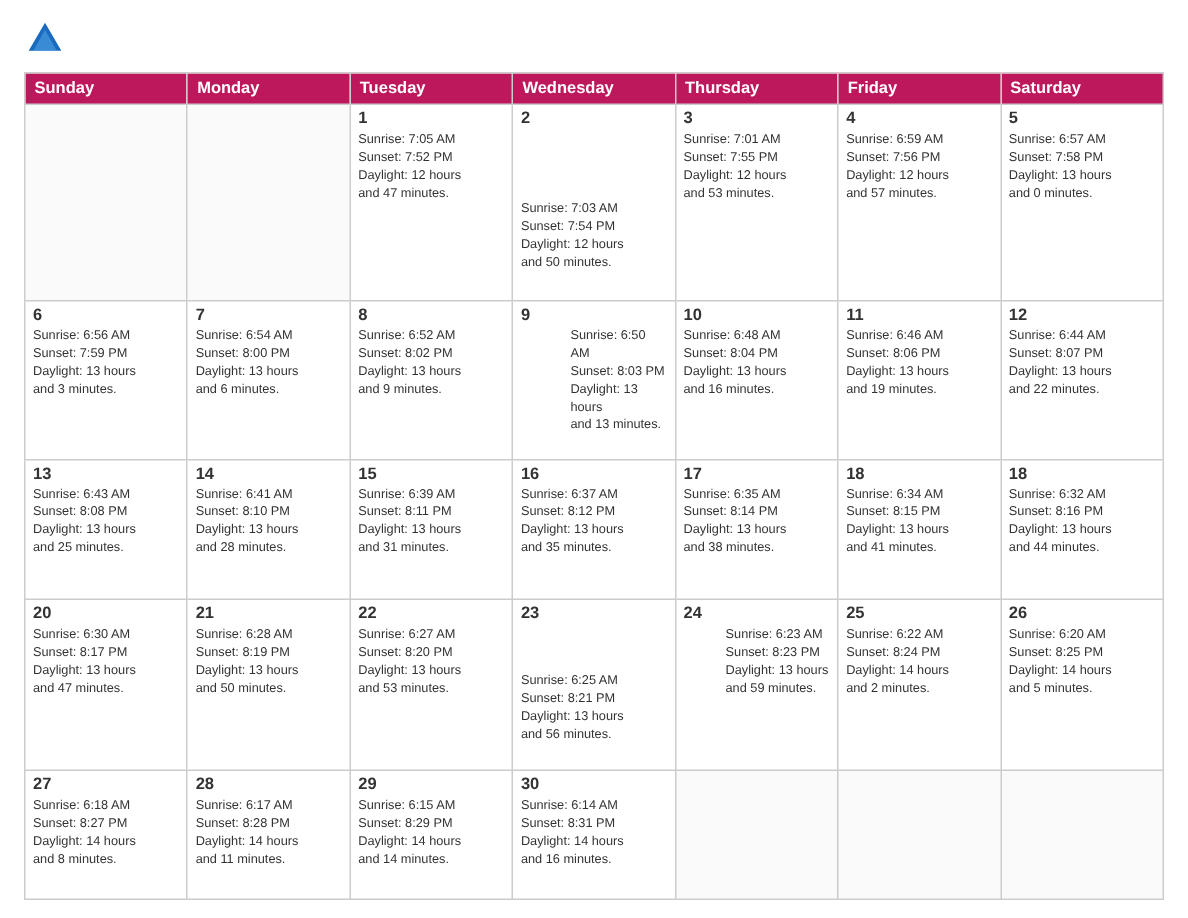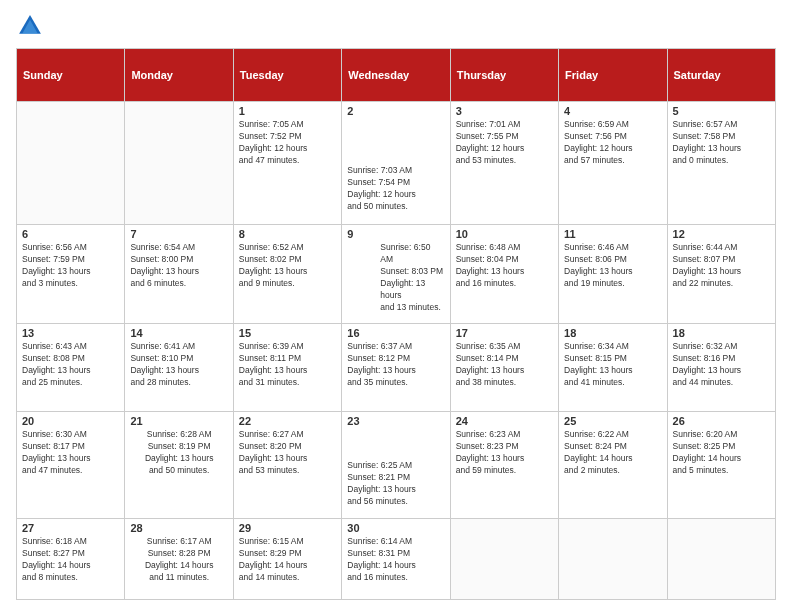--- a/index.html
+++ b/index.html
@@ -53,24 +53,24 @@
       font-size: 13px;
       color: #555;
     }
     .calendar {
       width: 100%;
       border-collapse: collapse;
       flex: 1;
       font-size: 9.5px;
     }
     .calendar th {
-      background-color: #b91c1c;
+      background-color: #be185d;
       color: white;
       text-align: left;
-      padding: 20px 6px;
+      padding: 4px 6px;
       font-size: 11px;
       font-weight: bold;
       border: 1px solid #ccc;
     }
     .calendar td {
       border: 1px solid #ccc;
       vertical-align: top;
       padding: 3px 5px;
       width: calc(100% / 7);
       height: 82px;
@@ -272,42 +272,42 @@
         <tr>
           <td>
             <span class="day-number">20</span>
             <div class="day-info" style="white-space: pre-line;">Sunrise: 6:30 AM
 Sunset: 8:17 PM
 Daylight: 13 hours
 and 47 minutes.</div>
           </td>
           <td>
             <span class="day-number">21</span>
-            <div class="day-info" style="white-space: pre-line; text-align: center;">Sunrise: 6:28 AM
+            <div class="day-info" style="white-space: pre-line;">Sunrise: 6:28 AM
 Sunset: 8:19 PM
 Daylight: 13 hours
 and 50 minutes.</div>
           </td>
           <td>
             <span class="day-number">22</span>
             <div class="day-info" style="white-space: pre-line;">Sunrise: 6:27 AM
 Sunset: 8:20 PM
 Daylight: 13 hours
 and 53 minutes.</div>
           </td>
           <td>
             <span class="day-number">23</span>
             <div class="day-info" style="white-space: pre-line; margin-top: 33px;">Sunrise: 6:25 AM
 Sunset: 8:21 PM
 Daylight: 13 hours
 and 56 minutes.</div>
           </td>
           <td>
             <span class="day-number">24</span>
-            <div class="day-info" style="white-space: pre-line;">Sunrise: 6:23 AM
+            <div class="day-info" style="white-space: pre-line; margin-left: 28px;">Sunrise: 6:23 AM
 Sunset: 8:23 PM
 Daylight: 13 hours
 and 59 minutes.</div>
           </td>
           <td>
             <span class="day-number">25</span>
             <div class="day-info" style="white-space: pre-line;">Sunrise: 6:22 AM
 Sunset: 8:24 PM
 Daylight: 14 hours
 and 2 minutes.</div>
@@ -323,21 +323,21 @@
         <tr class="row-last">
           <td>
             <span class="day-number">27</span>
             <div class="day-info" style="white-space: pre-line;">Sunrise: 6:18 AM
 Sunset: 8:27 PM
 Daylight: 14 hours
 and 8 minutes.</div>
           </td>
           <td>
             <span class="day-number">28</span>
-            <div class="day-info" style="white-space: pre-line; text-align: center;">Sunrise: 6:17 AM
+            <div class="day-info" style="white-space: pre-line;">Sunrise: 6:17 AM
 Sunset: 8:28 PM
 Daylight: 14 hours
 and 11 minutes.</div>
           </td>
           <td>
             <span class="day-number">29</span>
             <div class="day-info" style="white-space: pre-line;">Sunrise: 6:15 AM
 Sunset: 8:29 PM
 Daylight: 14 hours
 and 14 minutes.</div>

